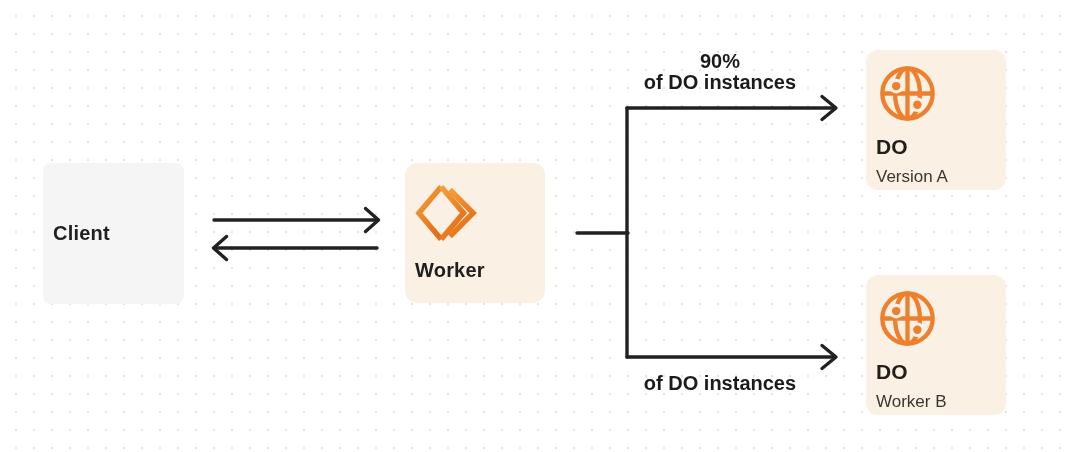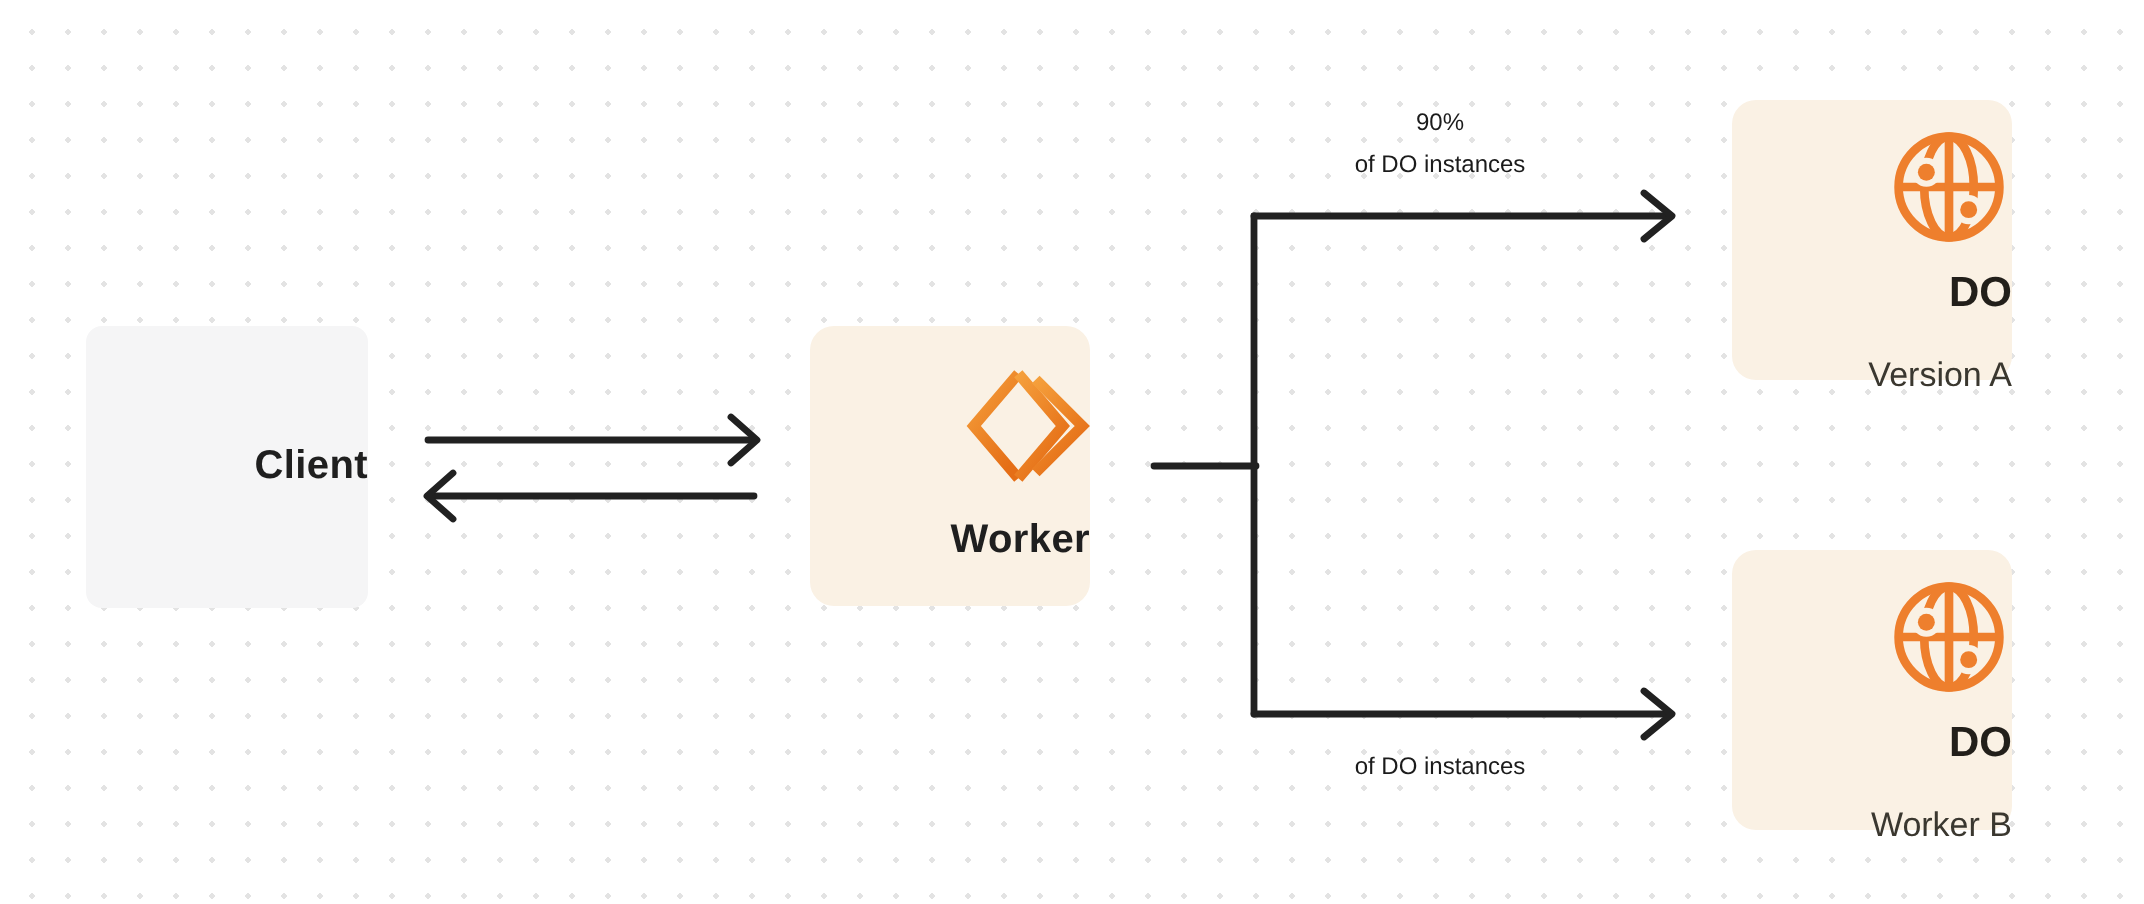--- a/index.html
+++ b/index.html
@@ -25,46 +25,46 @@
     background-image:radial-gradient(circle, var(--dot-grid) 1.3px, transparent 1.4px);
     background-size:18px 18px;
     background-position:7px 7px;
     border-radius:10px;
   }
   .edges-svg{position:absolute;left:0;top:0;width:1072px;height:452px;pointer-events:none;}
   .edges-svg path{stroke:var(--arrow);stroke-width:3.4;fill:none;stroke-linecap:round;stroke-linejoin:round;}
 
   .node{
     position:absolute;
-    display:flex;flex-direction:column;align-items:flex-end;justify-content:center;
+    display:flex;flex-direction:column;align-items:flex-start;justify-content:center;padding-left:10px;
   }
   .node-client{
     left:43px;top:163px;width:141px;height:141px;
     background:var(--node-gray);border-radius:8px;
   }
   .node-client .node-label{font-size:20px;font-weight:700;letter-spacing:.2px;}
   .node-worker{
     left:405px;top:163px;width:140px;height:140px;
     background:var(--node-cream);border-radius:12px;
     justify-content:flex-start;padding-top:19px;
   }
   .node-worker .node-label{font-size:20px;font-weight:700;margin-top:15px;letter-spacing:.2px;}
   .node-do{
     width:140px;height:140px;
     background:var(--node-cream);border-radius:12px;
     justify-content:flex-start;padding-top:12px;
   }
   .node-do-a{left:866px;top:50px;}
   .node-do-b{left:866px;top:275px;}
   .do-title{font-size:21px;font-weight:700;margin-top:11px;line-height:22px;color:#221F1A;}
-  .do-subtitle{font-size:17px;font-weight:400;margin-top:19px;line-height:21px;color:var(--subtext);}
+  .do-subtitle{font-size:17px;font-weight:400;margin-top:8px;line-height:21px;color:var(--subtext);}
 
   .edge-label{
     position:absolute;width:220px;text-align:center;
-    font-size:12px;font-weight:400;line-height:20.5px;color:#1B1B1B;
+    font-size:20px;font-weight:700;line-height:20.5px;color:#1B1B1B;
   }
   .edge-label-top{left:610px;top:51px;}
   .edge-label-bottom{left:610px;top:373px;}
 
   .icon-wrap{display:block;line-height:0;}
 </style>
 </head>
 <body>
 
 <div class="canvas">

